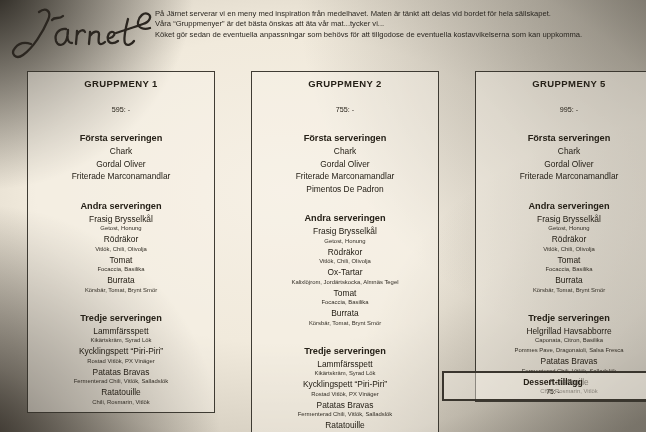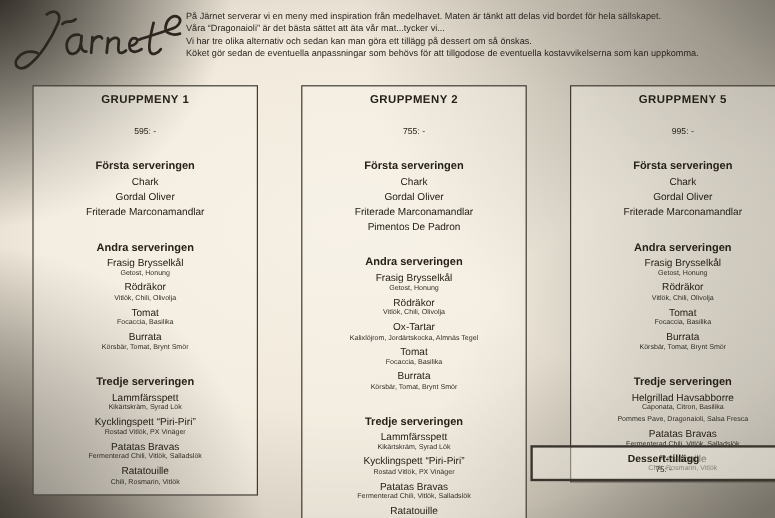--- a/index.html
+++ b/index.html
@@ -56,22 +56,21 @@
       <path d="M71 28 C71 33 70 38 70 41 M71 32 C73 27 78 26 79 29"></path>
       <path d="M84 29 C84 34 83 38 83 41 M84 33 C87 28 93 27 93 31 C93 34 92 38 93 40 C94 42 97 41 99 39"></path>
       <path d="M104 35 C108 34 110 30 107 29 C103 28 101 33 102 37 C103 41 108 41 112 38"></path>
       <path d="M122 16 C120 24 117 35 119 40 C121 44 126 41 128 38"></path>
       <path d="M110 30 C122 26 132 23 137 21 C144 19 146 13 142 11 C138 9 133 13 132 19 C131 25 138 27 144 25"></path>
     </svg>
   </div>
 
   <div class="intro">
     <p>På Järnet serverar vi en meny med inspiration från medelhavet. Maten är tänkt att delas vid bordet för hela sällskapet.</p>
-    <p>Våra “Dragonaioli” är det bästa sättet att äta vår mat...tycker vi...</p>
-    <p>Vi har tre olika alternativ och sedan kan man göra ett tillägg på dessert om så önskas.</p>
+    <p>Våra “Gruppmenyer” är det bästa önskas att äta vår mat...tycker vi...</p>
     <p>Köket gör sedan de eventuella anpassningar som behövs för att tillgodose de eventuella kostavvikelserna som kan uppkomma.</p>
   </div>
 
   <div class="menus-row">
       <div class="menu-box">
         <div class="menu-title">GRUPPMENY 1</div>
         <div class="menu-price">595: -</div>
         <div class="section-heading">Första serveringen</div>
         <div class="item">
           <div class="item-name">Chark</div>

